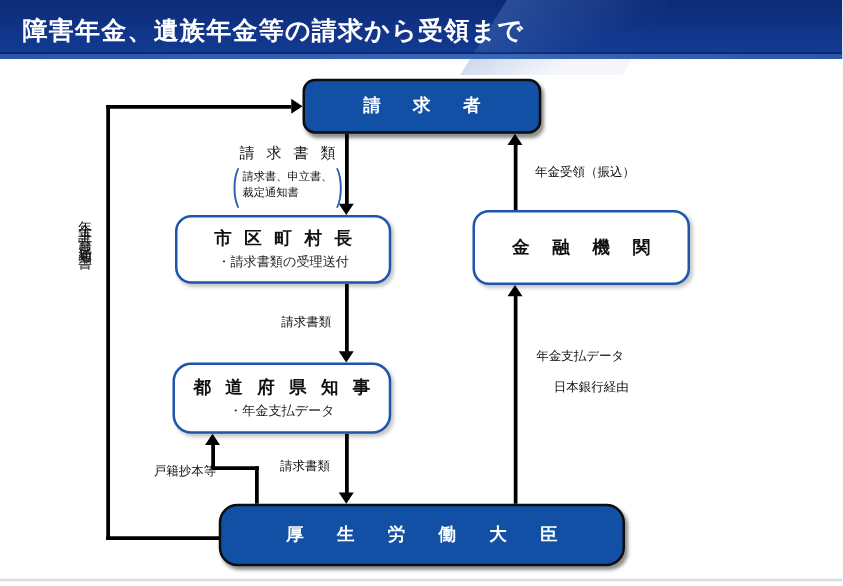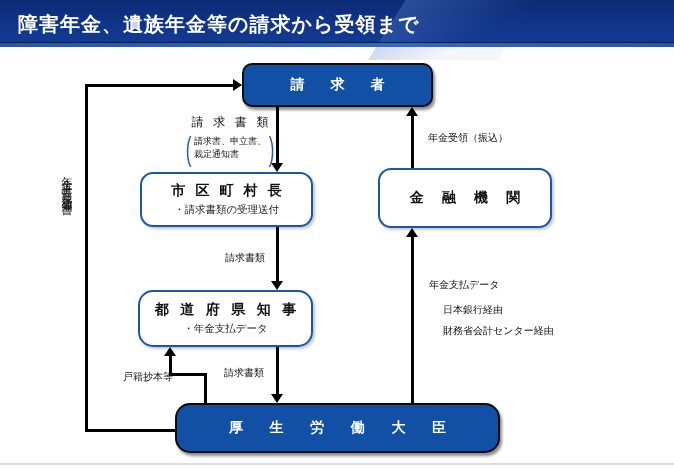--- a/index.html
+++ b/index.html
@@ -104,21 +104,20 @@
   <div class="line" style="left:204px; top:373px; width:3px; height:30px;"></div>
   <div class="line" style="left:169px; top:373px; width:38px; height:3px;"></div>
   <div class="line" style="left:169px; top:355px; width:3px; height:20px;"></div>
   <div class="ah ah-up" style="left:164px; top:347px;"></div>
   <div class="lbl" style="left:123px; top:370px;">戸籍抄本等</div>
 
   <div class="line" style="left:411px; top:236px; width:3px; height:167px;"></div>
   <div class="ah ah-up" style="left:406px; top:228px;"></div>
   <div class="lbl" style="left:429px; top:278px;">年金支払データ</div>
   <div class="lbl" style="left:443px; top:303px;">日本銀行経由</div>
-  <div class="lbl" style="left:443px; top:324px;">財務省会計センター経由</div>
 
   <div class="line" style="left:411px; top:115px; width:3px; height:53px;"></div>
   <div class="ah ah-up" style="left:406px; top:107px;"></div>
   <div class="lbl" style="left:428px; top:131px;">年金受領（振込）</div>
 
   <div class="node node-dark" id="node-claimant">
     <div class="node-title ls-claimant">請求者</div>
   </div>
 
   <div class="node node-light" id="node-muni">

